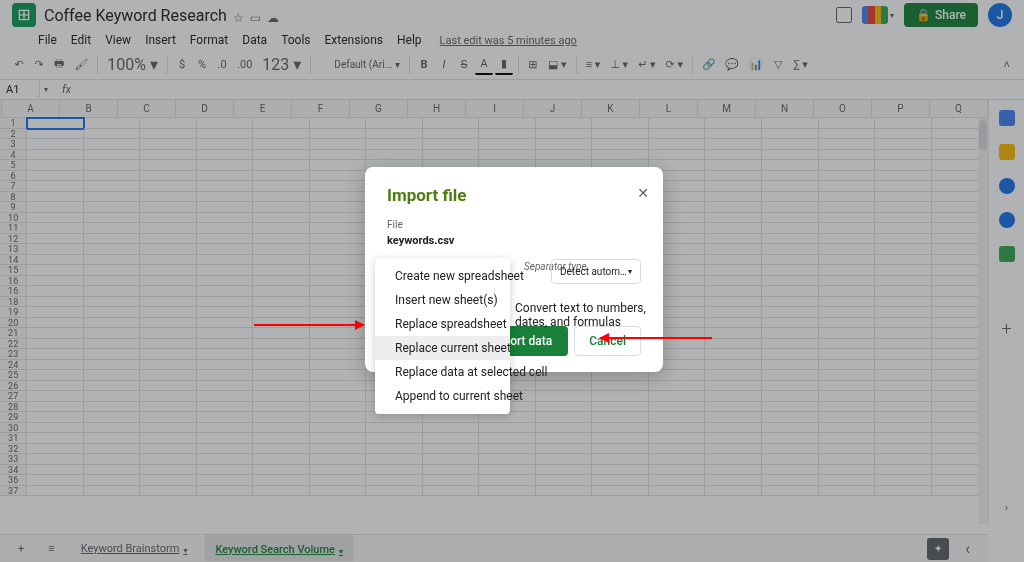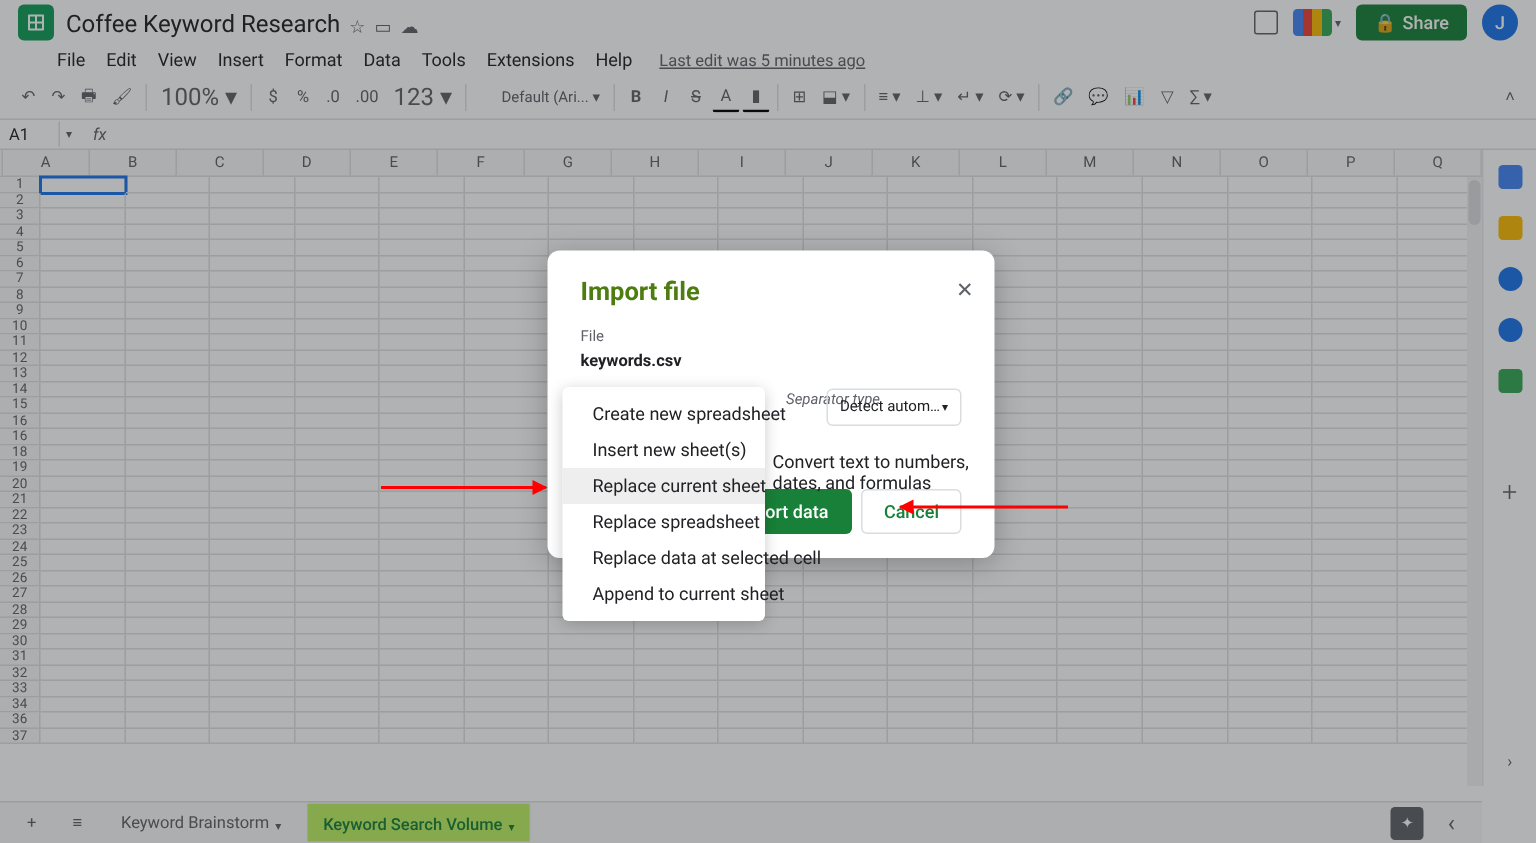--- a/index.html
+++ b/index.html
@@ -57,22 +57,22 @@
 .si-cal { background: #4285f4; }
 .si-keep { background: #fbbc04; }
 .si-tasks { background: #1a73e8; border-radius: 50%; }
 .si-contacts { background: #1a73e8; border-radius: 50%; }
 .si-maps { background: #34a853; }
 .si-plus { color: #5f6368; font-size: 18px; font-weight: 300; }
 
 
 .bottom-bar { position: absolute; bottom: 0; left: 0; right: 36px; height: 28px; background: #f8f9fa; border-top: 1px solid #e0e0e0; display: flex; align-items: center; padding: 0 10px; gap: 8px; }
 .tab-btn { font-size: 11px; color: #5f6368; padding: 4px 8px; cursor: pointer; }
-.sheet-tab { font-size: 11px; padding: 5px 10px; color: #5f6368; cursor: pointer; display: flex; align-items: flex-end; gap: 4px; }
-.sheet-tab.active { background: #bef264; color: #188038; font-weight: 500; border-top: 2px solid transparent; box-shadow: 0 -1px 2px rgba(0,0,0,0.1); }
+.sheet-tab { font-size: 11px; padding: 5px 10px; color: #5f6368; cursor: pointer; display: flex; align-items: flex-end; gap: 4px; text-decoration: underline; }
+.sheet-tab.active { background: #e5e5e5; color: #188038; font-weight: 500; border-top: 2px solid transparent; box-shadow: 0 -1px 2px rgba(0,0,0,0.1); }
 .tab-caret { font-size: 8px; }
 .explore-btn { margin-left: auto; width: 22px; height: 22px; background: #5f6368; border-radius: 3px; display:flex; align-items:center; justify-content:center; }
 .explore-btn::before { content:"✦"; color:#fff; font-size:10px; }
 .bottom-caret { color: #5f6368; padding: 0 8px; }
 
 
 .overlay { position: absolute; inset: 0; background: rgba(32,33,36,0.35); }
 
 
 .modal { position: absolute; left: 365px; top: 167px; width: 298px; background: #fff; border-radius: 8px; box-shadow: 0 4px 20px rgba(0,0,0,0.25); padding: 18px 22px 16px; }
@@ -995,20 +995,20 @@
   <div class="formula-text" style="font-size:12px;width:140px;">Convert text to numbers, dates, and formulas</div>
   <div class="modal-actions">
     <button class="btn-primary">Import data</button>
     <button class="btn-cancel">Cancel</button>
   </div>
 </div>
 
 <div class="dropdown">
   <div class="dd-item">Create new spreadsheet</div>
   <div class="dd-item">Insert new sheet(s)</div>
+  <div class="dd-item">Replace spreadsheet</div>
   <div class="dd-item highlight">Replace current sheet</div>
-  <div class="dd-item">Replace spreadsheet</div>
   <div class="dd-item">Replace data at selected cell</div>
   <div class="dd-item">Append to current sheet</div>
 </div>
 
 <div class="arrow arrow1"></div>
 <div class="arrow rev arrow2"></div>
 
 </body></html>

